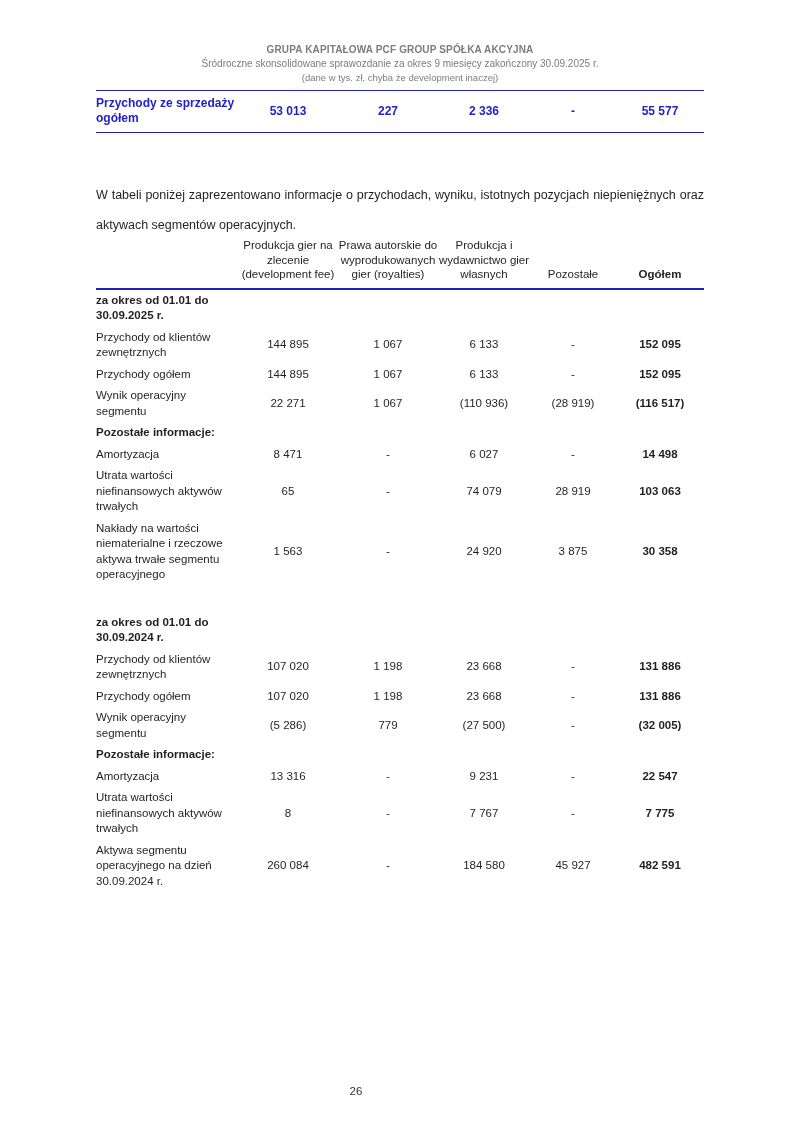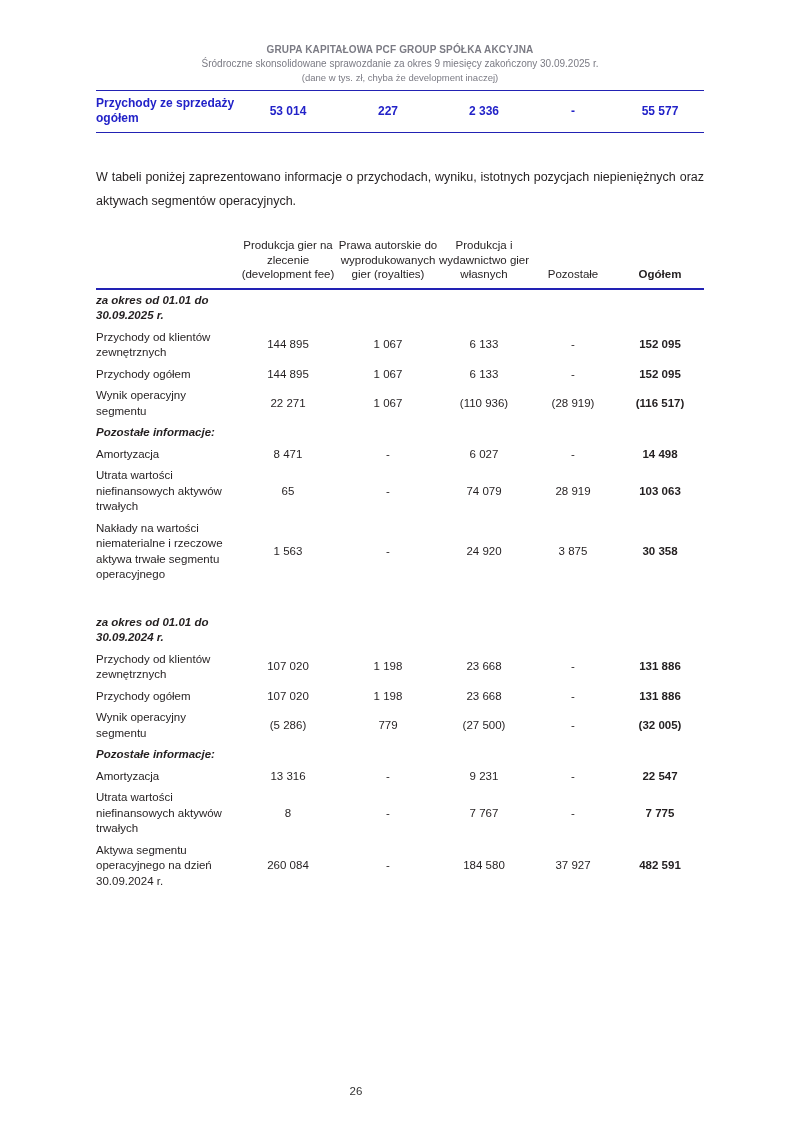--- a/index.html
+++ b/index.html
@@ -95,24 +95,24 @@
     font-size: 12px;
     padding: 5px 0 6px 0;
     line-height: 15px;
   }
   #top-table .blue-row td.lbl { text-align: left; }
 
   
   .intro {
     position: absolute;
     left: 96px;
-    top: 152px;
+    top: 167px;
     width: 608px;
     font-size: 12.5px;
-    line-height: 24px;
+    line-height: 30px;
     text-align: justify;
     text-justify: inter-word;
   }
 
   
   #seg-table {
     left: 96px;
     top: 238px;
     width: 608px;
   }
@@ -129,21 +129,21 @@
     border-top: 2.4px solid #2222b4;
     height: 0;
     line-height: 0;
     font-size: 0;
   }
   #seg-table td.lbl {
     text-align: left;
     line-height: 15.5px;
     padding: 3px 6px 3px 0;
   }
-  #seg-table td.lbl.bold { font-weight: bold; font-style: italic; }
+  #seg-table td.lbl.bold { font-weight: bold; }
   #seg-table td.val {
     text-align: center;
     line-height: 15.5px;
     padding: 3px 0;
     white-space: nowrap;
   }
   #seg-table td.val.bold { font-weight: bold; }
   #seg-table tr.spacer td {
     height: 26px;
     font-size: 0;
@@ -185,21 +185,21 @@
       <tr class="rule-top">
         <td></td>
         <td></td>
         <td></td>
         <td></td>
         <td></td>
         <td></td>
       </tr>
       <tr class="blue-row">
         <td class="lbl">Przychody ze sprzedaży ogółem</td>
-        <td class="num">53 014</td>
+        <td class="num">53 013</td>
         <td class="num">227</td>
         <td class="num">2 336</td>
         <td class="num">-</td>
         <td class="num">55 577</td>
       </tr>
       <tr class="rule-bot">
         <td></td>
         <td></td>
         <td></td>
         <td></td>
@@ -365,21 +365,21 @@
           <td class="val">-</td>
           <td class="val">7 767</td>
           <td class="val">-</td>
           <td class="val bold">7 775</td>
         </tr>
         <tr>
           <td class="lbl">Aktywa segmentu operacyjnego na dzień 30.09.2024 r.</td>
           <td class="val">260 084</td>
           <td class="val">-</td>
           <td class="val">184 580</td>
-          <td class="val">37 927</td>
+          <td class="val">45 927</td>
           <td class="val bold">482 591</td>
         </tr>
       </tbody>
   </table>
 
   <div class="page-number">26</div>
 
 </div>
 
 </body></html>

